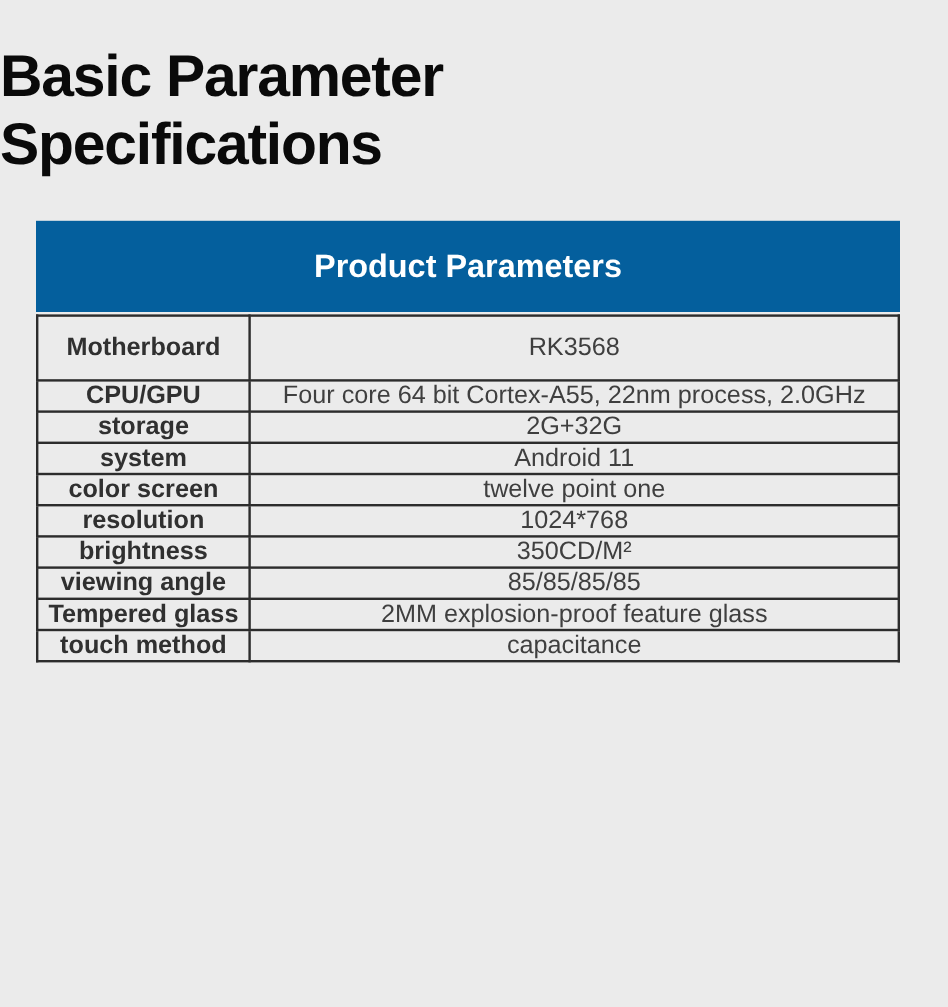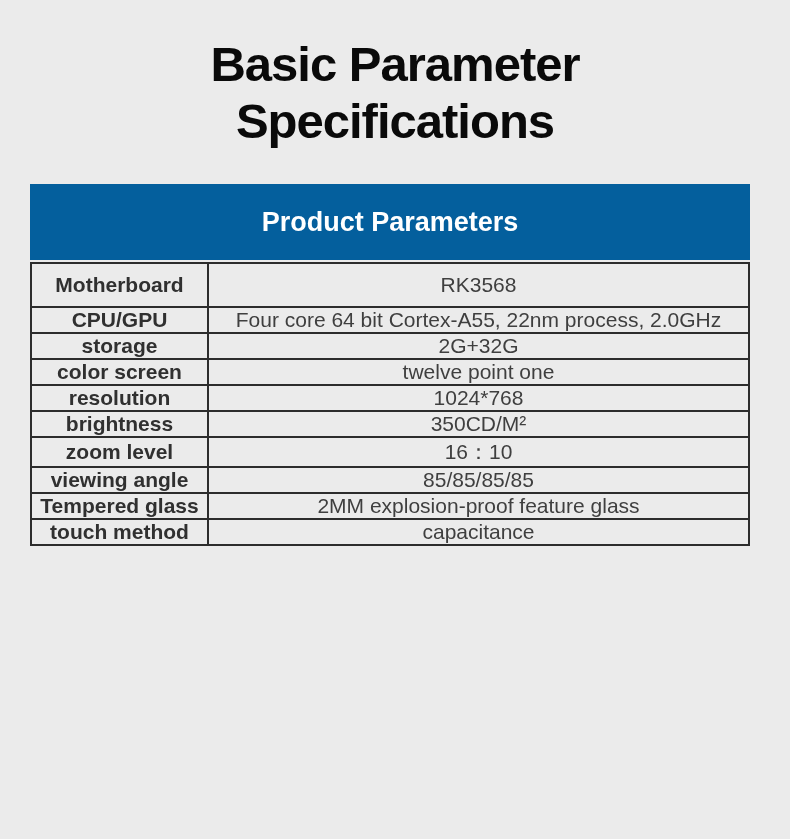--- a/index.html
+++ b/index.html
@@ -15,21 +15,20 @@
   html,body{ margin:0; padding:0; }
   body{
     width:790px; height:839px;
     background:var(--bg);
     font-family:"Liberation Sans", sans-serif;
     overflow:hidden;
     position:relative;
   }
   .page-title{
     margin:36px 0 0 0;
-    text-align:center;
     font-size:49px;
     line-height:57px;
     font-weight:bold;
     letter-spacing:-1px;
     color:var(--title);
   }
   .page-title span{ display:block; }
   .spec-panel{
     position:absolute;
     left:30px; top:184px;
@@ -56,21 +55,21 @@
   .spec-table td{
     border:2px solid var(--border);
     text-align:center;
     vertical-align:middle;
     height:21px;
     font-size:21px;
     padding:0 6px;
     white-space:nowrap;
     overflow:hidden;
   }
-  .spec-table tr:first-child td{ height:44px; }
+  .spec-table tr:first-child td{ height:54px; }
   .spec-table td.label{
     width:177px;
     font-weight:bold;
     color:var(--label);
     padding:0 2px;
   }
   .spec-table td.value{
     font-weight:normal;
     color:var(--value);
   }
@@ -95,40 +94,40 @@
   <tr>
     <td class="label">CPU/GPU</td>
     <td class="value">Four core 64 bit Cortex-A55, 22nm process, 2.0GHz</td>
   </tr>
 
   <tr>
     <td class="label">storage</td>
     <td class="value">2G+32G</td>
   </tr>
 
+  <tr>
+    <td class="label">system</td>
+    <td class="value">Android 11</td>
+  </tr>
 
   <tr>
     <td class="label">color screen</td>
     <td class="value">twelve point one</td>
   </tr>
 
   <tr>
     <td class="label">resolution</td>
     <td class="value">1024*768</td>
   </tr>
 
   <tr>
     <td class="label">brightness</td>
     <td class="value">350CD/M²</td>
   </tr>
 
-  <tr>
-    <td class="label">zoom level</td>
-    <td class="value">16：10</td>
-  </tr>
 
   <tr>
     <td class="label">viewing angle</td>
     <td class="value">85/85/85/85</td>
   </tr>
 
   <tr>
     <td class="label">Tempered glass</td>
     <td class="value">2MM explosion-proof feature glass</td>
   </tr>

